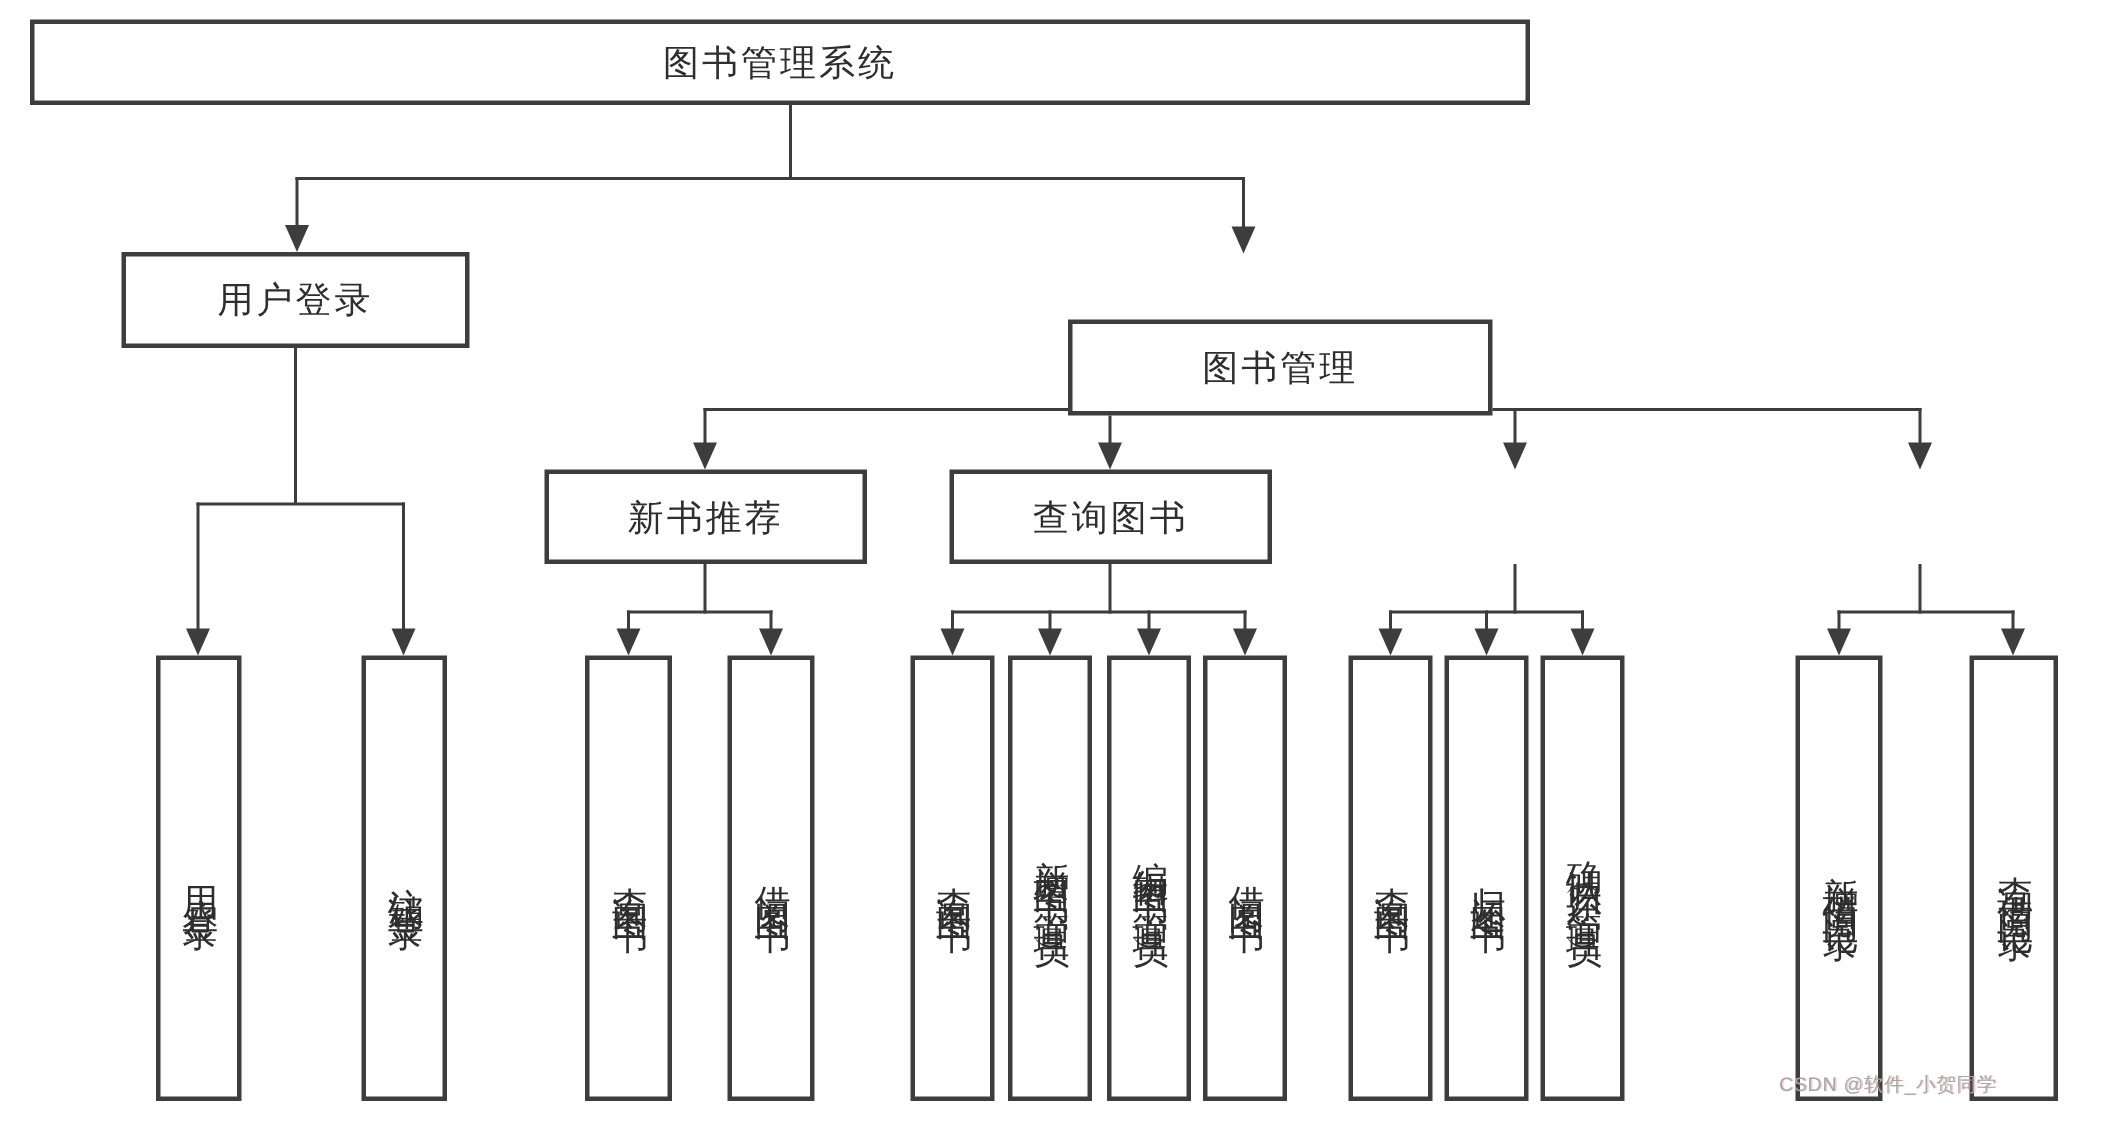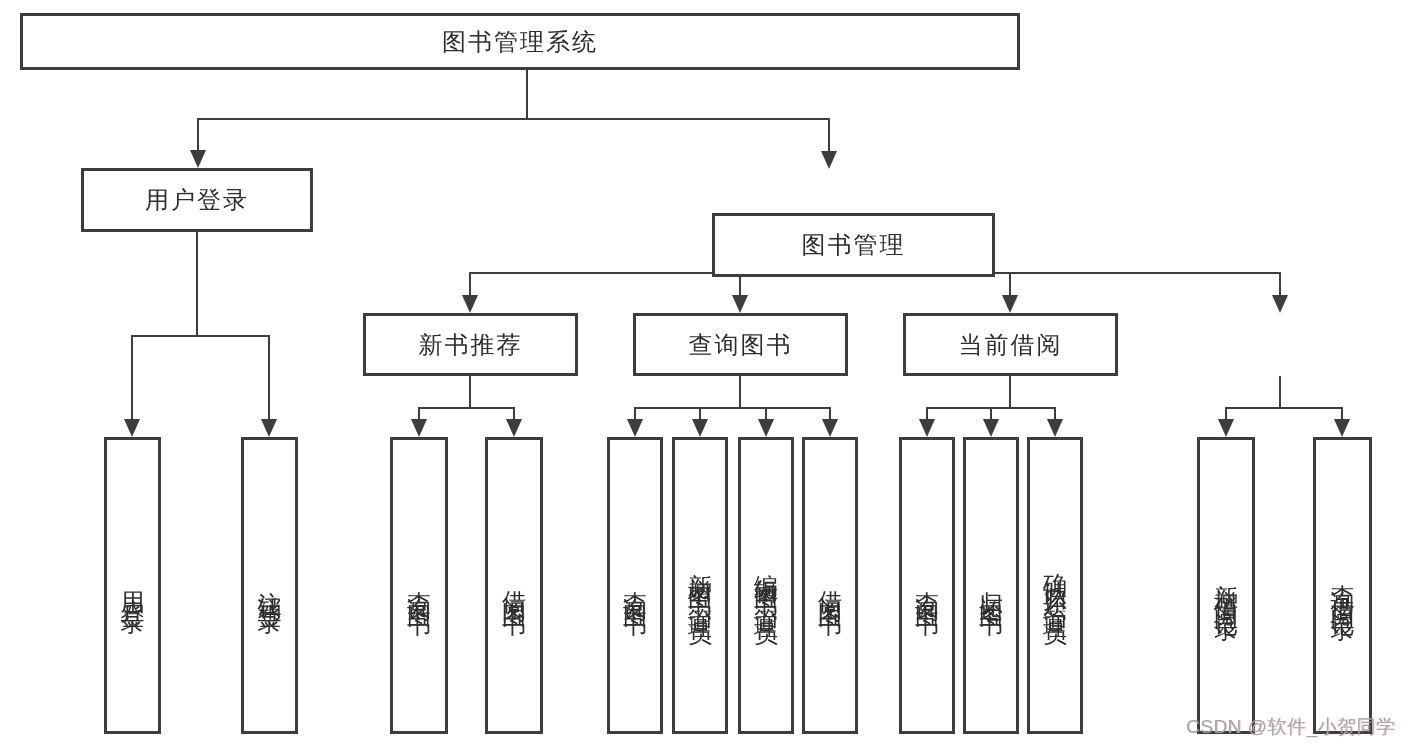--- a/index.html
+++ b/index.html
@@ -26,21 +26,21 @@
   }
   .v{position:absolute;width:2px;background:var(--line);z-index:1;}
   .h{position:absolute;height:2px;background:var(--line);z-index:1;}
   .ah{
     position:absolute;width:0;height:0;z-index:1;
     border-left:8px solid transparent;border-right:8px solid transparent;
     border-top:18px solid var(--line);
   }
   .watermark{
     position:absolute;left:1186px;top:714px;width:215px;
-    font-size:19px;color:var(--wm);letter-spacing:0.5px;
+    font-size:13px;color:var(--wm);letter-spacing:0.5px;
     white-space:nowrap;z-index:5;
     text-shadow:1px 0 0 rgba(214,118,118,0.35);
   }
 </style>
 </head>
 <body>
 
 <div class="canvas">
 
   <div class="node" style="left:20px;top:13px;width:1000px;height:57px;font-family:Liberation Serif, serif;">图书管理系统</div>
@@ -69,21 +69,20 @@
   <div class="ah" style="left:462px;top:295px;"></div>
   <div class="v" style="left:739px;top:272px;height:26px;"></div>
   <div class="ah" style="left:732px;top:295px;"></div>
   <div class="v" style="left:1009px;top:272px;height:26px;"></div>
   <div class="ah" style="left:1002px;top:295px;"></div>
   <div class="v" style="left:1279px;top:272px;height:26px;"></div>
   <div class="ah" style="left:1272px;top:295px;"></div>
 
   <div class="node" style="left:363px;top:313px;width:215px;height:63px;font-family:Liberation Serif, serif;">新书推荐</div>
   <div class="node" style="left:633px;top:313px;width:215px;height:63px;">查询图书</div>
-  <div class="node" style="left:903px;top:313px;width:215px;height:63px;">当前借阅</div>
 
   <div class="v" style="left:469px;top:376px;height:33px;"></div>
   <div class="h" style="left:418px;top:407px;width:97px;"></div>
   <div class="v" style="left:418px;top:407px;height:14px;"></div>
   <div class="ah" style="left:411px;top:419px;"></div>
   <div class="v" style="left:513px;top:407px;height:14px;"></div>
   <div class="ah" style="left:506px;top:419px;"></div>
 
   <div class="v" style="left:739px;top:376px;height:33px;"></div>
   <div class="h" style="left:634px;top:407px;width:197px;"></div>

